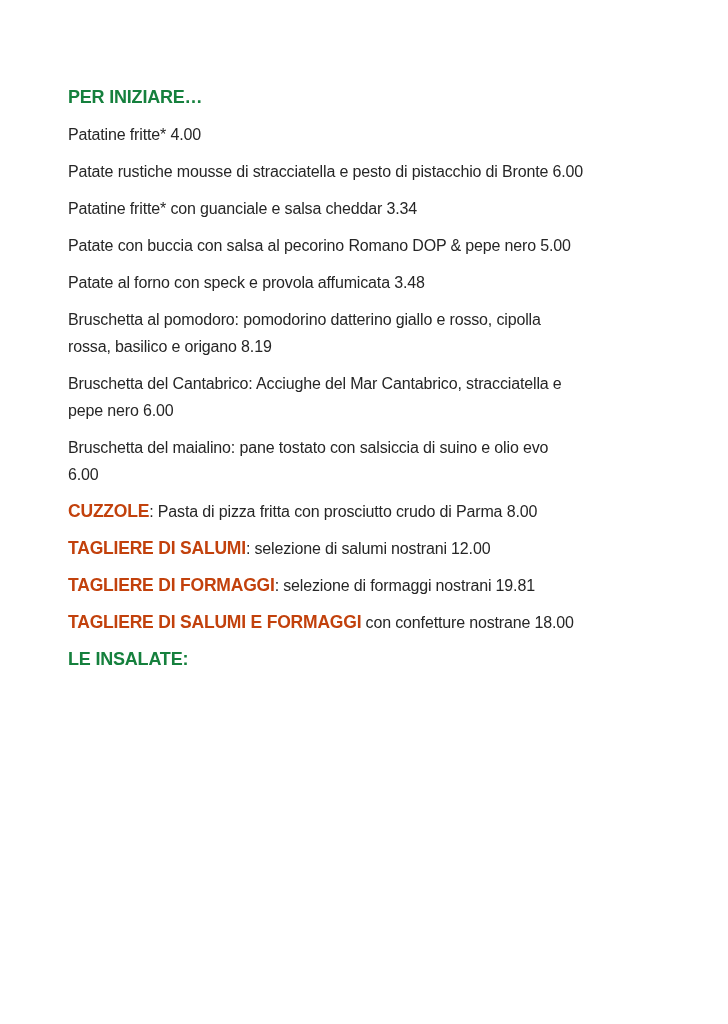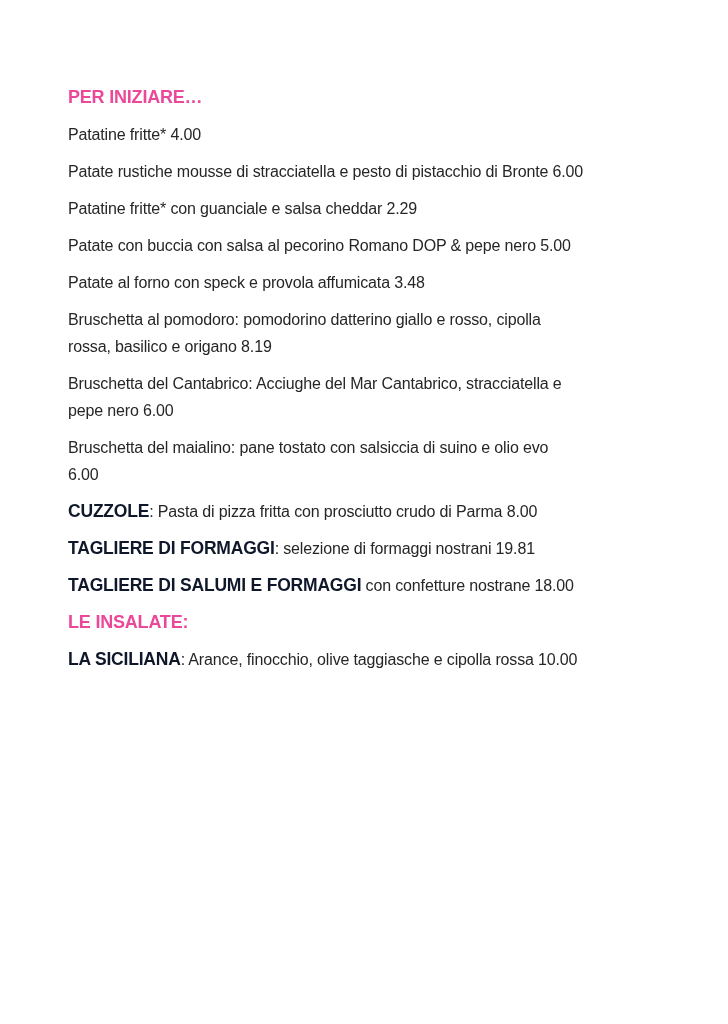--- a/index.html
+++ b/index.html
@@ -17,68 +17,68 @@
     height: 1024px;
     padding: 84px 46px 0 68px;
     background: #ffffff;
   }
   .menu-content { width: 614px; }
   .section { margin: 0; }
   .section-title {
     font-size: 18px;
     line-height: 26px;
     font-weight: bold;
-    color: #ec4899;
+    color: #15803d;
     letter-spacing: -0.2px;
     margin: 0 0 11px 0;
   }
   .item {
     font-size: 16px;
     line-height: 27px;
     color: #262626;
     letter-spacing: -0.15px;
     margin: 0 0 10px 0;
     white-space: pre-wrap;
   }
   .item-name {
     font-weight: bold;
     font-size: 17.5px;
-    color: #0f172a;
+    color: #c2410c;
     letter-spacing: -0.2px;
   }
 </style>
 </head>
 <body>
 
 <div class="menu-page">
   <div class="menu-content">
 
     <section class="section">
       <h2 class="section-title">PER INIZIARE…</h2>
       <p class="item">Patatine fritte* 4.00</p>
       <p class="item">Patate rustiche mousse di stracciatella e pesto di pistacchio di Bronte 6.00</p>
-      <p class="item">Patatine fritte* con guanciale e salsa cheddar 2.29</p>
+      <p class="item">Patatine fritte* con guanciale e salsa cheddar 3.34</p>
       <p class="item">Patate con buccia con salsa al pecorino Romano DOP &amp; pepe nero 5.00</p>
       <p class="item">Patate al forno con speck e provola affumicata 3.48</p>
     </section>
 
     <section class="section">
       <p class="item">Bruschetta al pomodoro: pomodorino datterino giallo e rosso, cipolla
 rossa, basilico e origano 8.19</p>
       <p class="item">Bruschetta del Cantabrico: Acciughe del Mar Cantabrico, stracciatella e
 pepe nero 6.00</p>
       <p class="item">Bruschetta del maialino: pane tostato con salsiccia di suino e olio evo
 6.00</p>
     </section>
 
     <section class="section">
       <p class="item"><span class="item-name">CUZZOLE</span><span>: Pasta di pizza fritta con prosciutto crudo di Parma 8.00</span></p>
+      <p class="item"><span class="item-name">TAGLIERE DI SALUMI</span><span>: selezione di salumi nostrani 12.00</span></p>
       <p class="item"><span class="item-name">TAGLIERE DI FORMAGGI</span><span>: selezione di formaggi nostrani 19.81</span></p>
       <p class="item"><span class="item-name">TAGLIERE DI SALUMI E FORMAGGI</span><span> con confetture nostrane 18.00</span></p>
     </section>
 
     <section class="section">
       <h2 class="section-title">LE INSALATE:</h2>
-      <p class="item"><span class="item-name">LA SICILIANA</span><span>: Arance, finocchio, olive taggiasche e cipolla rossa 10.00</span></p>
     </section>
 
   </div>
 </div>
 
 </body></html>

